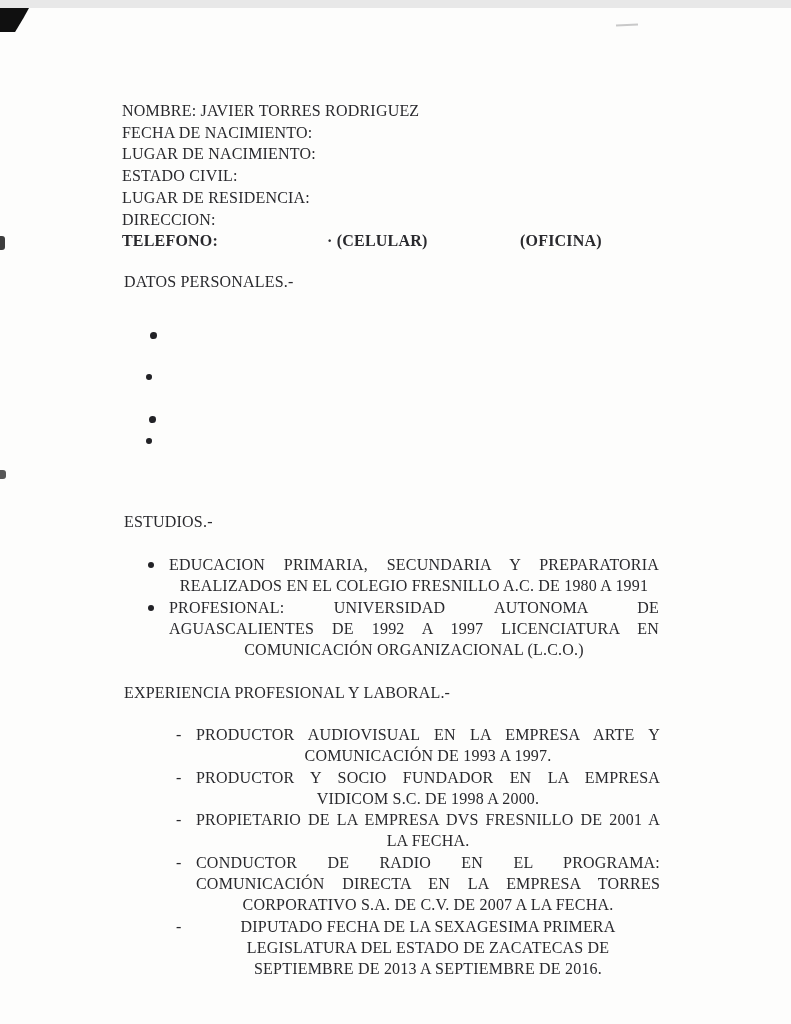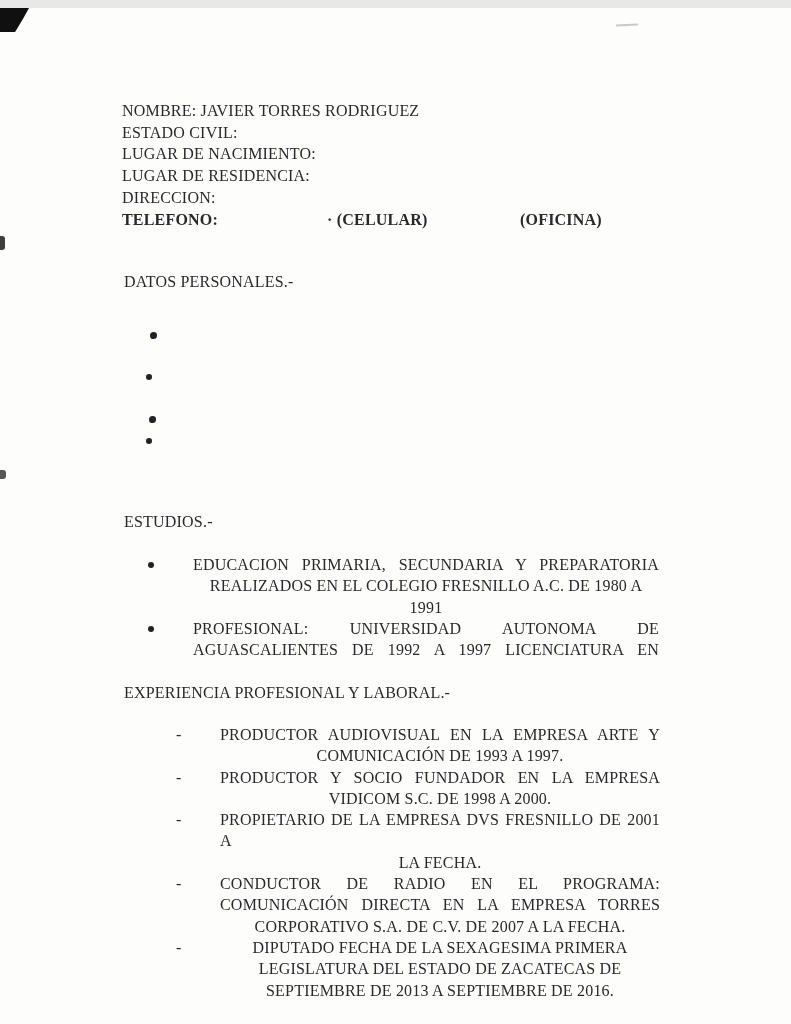--- a/index.html
+++ b/index.html
@@ -57,21 +57,21 @@
 
   
   .estudios-list {
     position: absolute;
     left: 148px; top: 546px; width: 511px;
   }
   .exp-list {
     position: absolute;
     left: 176px; top: 716px; width: 484px;
   }
-  .list-item { display: flex; align-items: flex-start; gap: 24px; }
+  .list-item { display: flex; align-items: flex-start; }
   .marker-col { flex: 0 0 21px; }
   .exp-list .marker-col { flex: 0 0 20px; }
   .bullet-dot {
     display: block;
     width: 6px; height: 6px;
     background: #222226;
     border-radius: 50%;
     margin-top: 8px;
   }
   .dash-glyph { display: block; line-height: 21.3px; }
@@ -85,22 +85,23 @@
 
 <div class="page">
 
   <div class="artifact corner"></div>
   <div class="artifact edge-tick-1"></div>
   <div class="artifact edge-tick-2"></div>
   <div class="artifact top-line"></div>
 
   <div class="header-block">
     <div class="hline">NOMBRE: JAVIER TORRES RODRIGUEZ</div>
+    <div class="hline">FECHA DE NACIMIENTO:</div>
+    <div class="hline">LUGAR DE NACIMIENTO:</div>
     <div class="hline">ESTADO CIVIL:</div>
-    <div class="hline">LUGAR DE NACIMIENTO:</div>
     <div class="hline">LUGAR DE RESIDENCIA:</div>
     <div class="hline">DIRECCION:</div>
     <div class="hline tel-row">
       <span>TELEFONO:</span>
       <span class="tel-cel">· (CELULAR)</span>
       <span class="tel-ofi">(OFICINA)</span>
     </div>
   </div>
 
   <div class="sec-title datos-title">DATOS PERSONALES.-</div>
@@ -120,20 +121,21 @@
         <div class="tline ll">REALIZADOS EN EL COLEGIO FRESNILLO A.C. DE 1980 A 1991</div>
       </div>
     </div>
     <div class="list-item">
       <span class="marker-col">
           <span class="bullet-dot"></span>
         </span>
       <div class="lines-col">
         <div class="tline jl">PROFESIONAL: UNIVERSIDAD AUTONOMA DE</div>
         <div class="tline jl">AGUASCALIENTES DE 1992 A 1997 LICENCIATURA EN</div>
+        <div class="tline ll">COMUNICACIÓN ORGANIZACIONAL (L.C.O.)</div>
       </div>
     </div>
   </div>
 
   <div class="sec-title exp-title">EXPERIENCIA PROFESIONAL Y LABORAL.-</div>
   <div class="exp-list">
 
     <div class="list-item">
       <span class="marker-col">
           <span class="dash-glyph">-</span>

